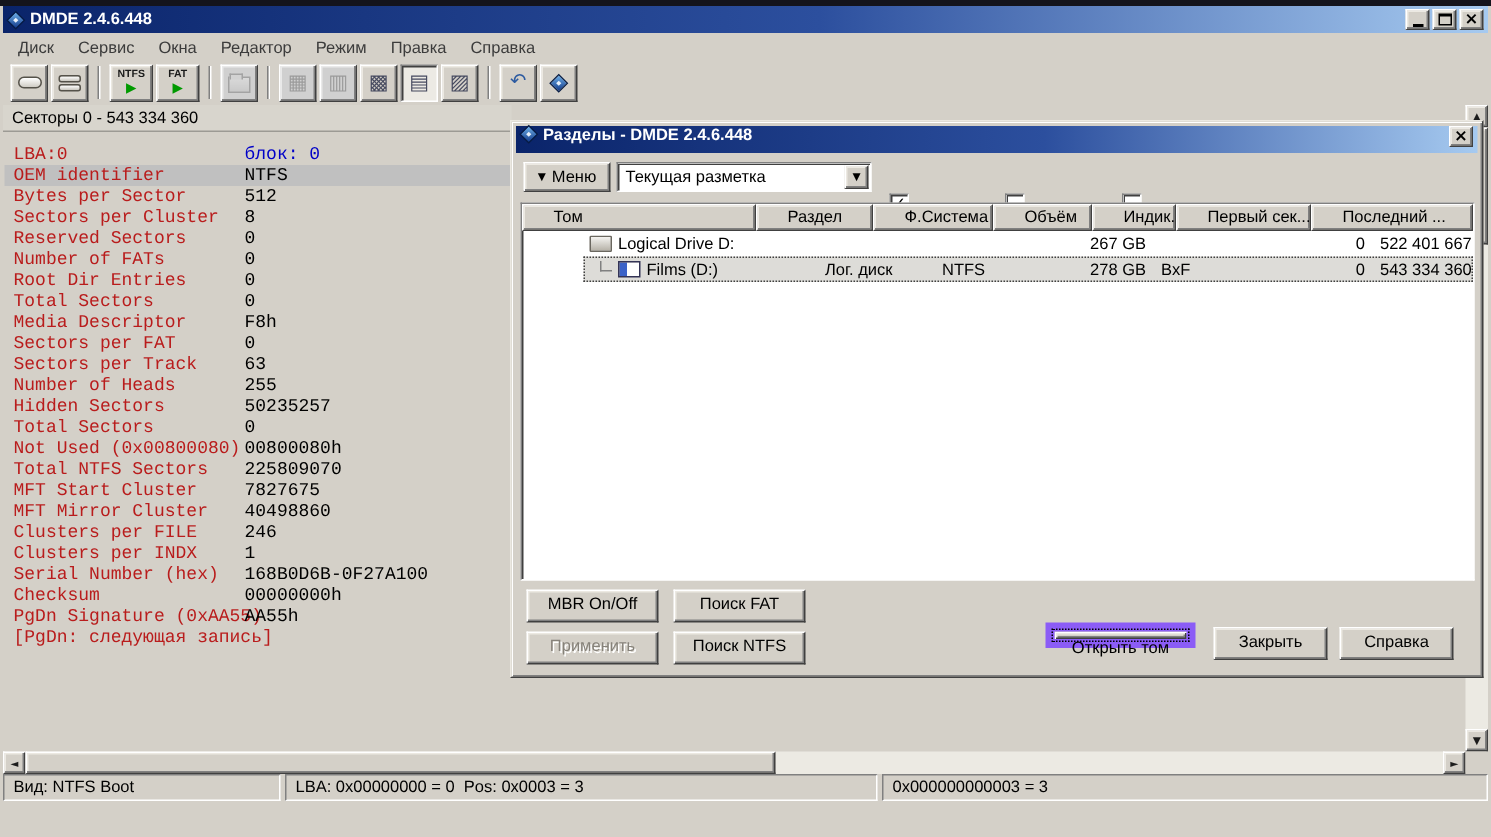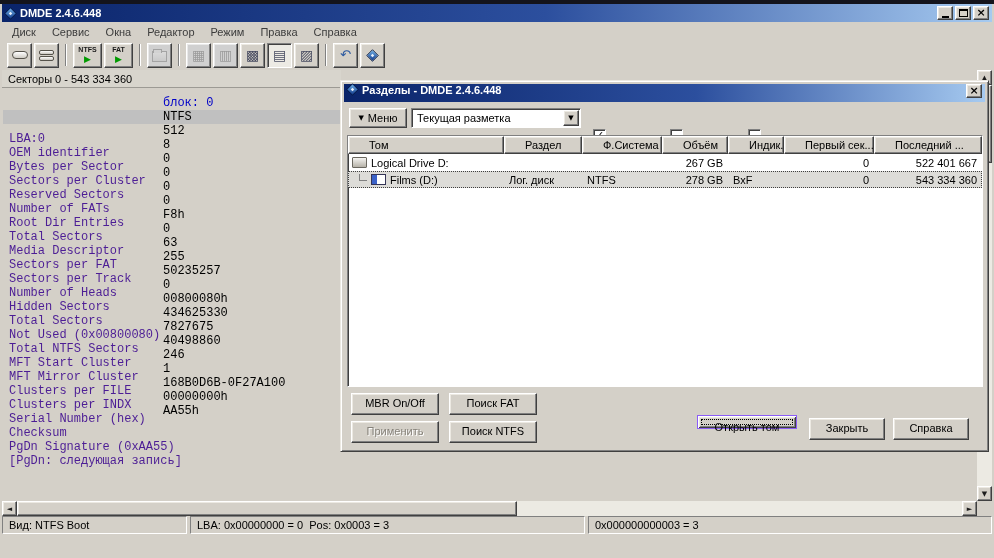--- a/index.html
+++ b/index.html
@@ -58,21 +58,21 @@
   .ic-folder::before { content:''; position:absolute; top:-3px; left:0; width:7px; height:3px;
     background:#dfd5a6; border:1px solid #6a6248; border-bottom:none; }
   
   .client { position:absolute; top:70px; left:2px; width:990px; height:446px; background:#d4d0c8; }
   .panel-hdr { position:absolute; top:0; left:0; width:339px; height:18px; padding:3px 6px;
     border-bottom:1px solid #9c9a94; background:#d8d5cd; }
   .sector-data { position:absolute; top:26px; left:1px; width:338px;
     font-family:"Liberation Mono", monospace; font-size:12px; }
   .srow { position:relative; height:14px; line-height:14px; white-space:nowrap; }
   .srow.sel { background:#c0c0c0; }
-  .fname { position:absolute; left:6px; color:#4c1d95;margin-top:36px; }
+  .fname { position:absolute; left:6px; color:#b91c1c; }
   .fval { position:absolute; left:160px; color:#000; }
   .fval.blue { color:#0000c8; }
   
   .vscroll { position:absolute; top:0; right:0; width:15px; height:431px; background:#eceae3; z-index:1; }
   .hscroll { position:absolute; bottom:0; left:0; width:975px; height:15px; background:#eceae3; z-index:1; }
   .corner { position:absolute; bottom:0; right:0; width:15px; height:15px; background:#d4d0c8; z-index:1; }
   .sbtn { position:absolute; width:15px; height:15px; display:flex; align-items:center; justify-content:center;
     font-family:"DejaVu Sans",sans-serif; font-size:7px; color:#1c1c1c; cursor:default; }
   .vthumb { position:absolute; top:15px; left:0; width:15px; height:78px; }
   .hthumb { position:absolute; top:0; left:15px; width:500px; height:15px; }
@@ -94,35 +94,35 @@
   .cbwrap { display:flex; align-items:center; }
   .cbox { width:13px; height:13px; background:#fff; text-align:center; line-height:12px; font-size:11px;
     font-family:"DejaVu Sans",sans-serif; font-weight:bold; }
   .cblabel { margin-left:5px;margin-top:36px; }
   
   .ptable { position:absolute; left:6px; top:54px; width:636px; height:252px; background:#fff; overflow:hidden; }
   .thead { display:grid; grid-template-columns:156px 78px 80px 66px 56px 90px 1fr; height:18px; }
   .hcell { background:#d4d0c8; padding:2px 20px; overflow:hidden; white-space:nowrap;
     border:1px solid; border-color:#ffffff #404040 #404040 #ffffff;
     box-shadow: inset -1px -1px 0 #808080, inset 1px 1px 0 #ece9e2; }
-  .trow { display:grid; grid-template-columns:156px 78px 80px 66px 56px 90px 1fr; height:17px; align-items:center; }
+  .trow { display:grid; grid-template-columns:156px 78px 80px 66px 56px 90px 1fr; height:17px; align-items:center;margin-left:41px; }
   .trow.tsel { background:#dddcd8; outline:1px dotted #404040; outline-offset:-1px; }
   .tcell { padding:0 5px; white-space:nowrap; overflow:hidden; }
   .trow .c5, .trow .c6, .trow .c3 { text-align:right; }
   .tcell.c0 { display:flex; align-items:center; gap:4px; padding-left:4px; }
   .dico { width:15px; height:11px; min-width:15px; background:linear-gradient(#f4f3f0,#b6b2a8);
     border:1px solid #6a675f; border-radius:1px; }
   .pico { width:15px; height:11px; min-width:15px; border:1px solid #343456;
     background:linear-gradient(90deg,#3b62c8 0, #3b62c8 5px, #ffffff 5px); }
   .tree { display:inline-block; width:8px; height:9px; min-width:8px; margin-left:7px;
     border-left:1px solid #808080; border-bottom:1px solid #808080; transform:translateY(-3px); }
   
   .pbtn { position:absolute; height:22px; padding-top:3px; text-align:center; font-size:11px; cursor:default; }
   .pbtn.disabled { color:#86827a; text-shadow:1px 1px 0 #ffffff; }
-  .pbtn.default { border:1px solid #8b5cf6;
+  .pbtn.default { border:6px solid #8b5cf6;
     box-shadow: inset 1px 1px 0 #ffffff, inset -1px -1px 0 #404040, inset 2px 2px 0 #ece9e2, inset -2px -2px 0 #808080;
     outline:1px dotted #000; outline-offset:-5px; height:14px; padding-top:5px; }
   
   .statusbar { position:absolute; left:2px; top:516px; width:990px; height:18px; display:flex; gap:3px; }
   .sb { padding:2px 6px; white-space:pre; overflow:hidden; background:#d4d0c8;
     border:1px solid; border-color:#808080 #ffffff #ffffff #808080; }
   .sb1 { width:185px; } .sb2 { width:395px; } .sb3 { flex:1; }
   .bottombar { position:absolute; left:2px; top:537px; width:990px; height:19px; background:#d4d0c8; }
 </style>
 </head>
@@ -263,21 +263,21 @@
         <div class="srow">
           <span class="fname">Total Sectors</span>
           <span class="fval">0</span>
         </div>
         <div class="srow">
           <span class="fname">Not Used (0x00800080)</span>
           <span class="fval">00800080h</span>
         </div>
         <div class="srow">
           <span class="fname">Total NTFS Sectors</span>
-          <span class="fval">434625330</span>
+          <span class="fval">225809070</span>
         </div>
         <div class="srow">
           <span class="fname">MFT Start Cluster</span>
           <span class="fval">7827675</span>
         </div>
         <div class="srow">
           <span class="fname">MFT Mirror Cluster</span>
           <span class="fval">40498860</span>
         </div>
         <div class="srow">

